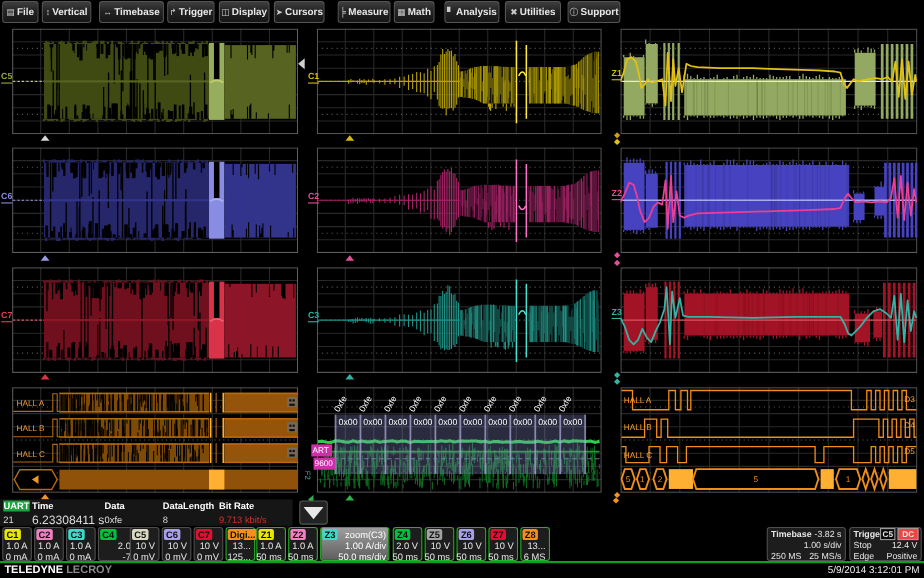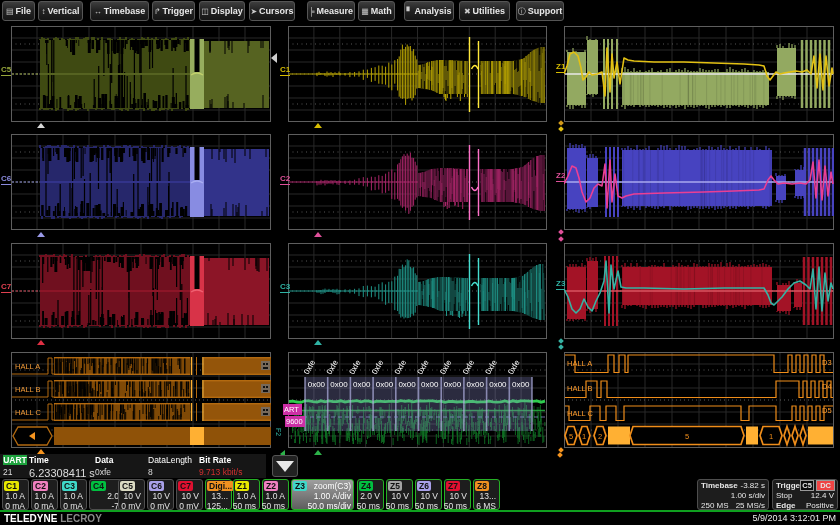--- a/index.html
+++ b/index.html
@@ -938,21 +938,21 @@
 <div style="position:absolute;left:558.0px;top:453.0px;width:4px;height:4px;background:#f5941f;transform:rotate(45deg)"></div>
 <div class="mk" style="left:280px;top:450px;border-top:4px solid transparent;border-bottom:4px solid transparent;border-right:5px solid #2db34a"></div>
 <div class="mk" style="left:314px;top:450px;border-left:4px solid transparent;border-right:4px solid transparent;border-bottom:5px solid #2db34a"></div>
 <div style="position:absolute;left:283px;top:404px;width:19px;height:11px;background:#cc2fa6;color:#fff;font-size:7.5px;line-height:11px;padding-left:1px">ART</div>
 <div style="position:absolute;left:285px;top:416px;width:20px;height:11px;background:#cc2fa6;color:#fff;font-size:7.5px;line-height:11px;padding-left:1px">9600</div>
 <div style="position:absolute;left:282px;top:428px;color:#2fb3a4;font-size:7px;transform:rotate(90deg);transform-origin:0 0">F2</div>
 <div style="position:absolute;left:0;top:454px;width:266px;height:24px;background:#161616">
     <div style="position:absolute;left:3px;top:1px;width:24px;height:10px;background:#1ea23e;color:#fff;font-size:8.5px;font-weight:bold;text-align:center;line-height:10px">UART</div>
     <div style="position:absolute;left:29px;top:1px;color:#fff;font-size:8.5px;font-weight:bold">Time</div>
     <div style="position:absolute;left:95px;top:1px;color:#fff;font-size:8.5px;font-weight:bold">Data</div>
-    <div style="position:absolute;left:148px;top:1px;color:#fff;font-size:8.5px;font-weight:normal">DataLength</div>
+    <div style="position:absolute;left:148px;top:1px;color:#fff;font-size:8.5px;font-weight:bold">DataLength</div>
     <div style="position:absolute;left:199px;top:1px;color:#fff;font-size:8.5px;font-weight:bold">Bit Rate</div>
     <div style="position:absolute;left:3px;top:13px;color:#ddd;font-size:8.5px">21</div>
     <div style="position:absolute;left:29px;top:13px;color:#ddd;font-size:11px">6.23308411 s</div>
     <div style="position:absolute;left:95px;top:13px;color:#ddd;font-size:8.5px">0xfe</div>
     <div style="position:absolute;left:148px;top:13px;color:#ddd;font-size:8.5px">8</div>
     <div style="position:absolute;left:199px;top:13px;color:#d32f2f;font-size:8.5px">9.713 kbit/s</div>
   </div>
 <div style="position:absolute;left:272px;top:455px;width:26px;height:22px;background:#222;border:1px solid #555;border-radius:3px"></div>
 <div class="mk" style="left:276px;top:461px;border-left:9px solid transparent;border-right:9px solid transparent;border-top:11px solid #e8e8e8"></div>
 <div class="dbox" style="left:2px;width:27px">
@@ -1041,17 +1041,17 @@
     <span style="position:absolute;right:3px;top:1px;">-3.82 s</span>
     <span style="position:absolute;right:3px;top:11px;">1.00 s/div</span>
     <span style="position:absolute;left:3px;top:20.5px;">250 MS</span>
     <span style="position:absolute;right:3px;top:20.5px;">25 MS/s</span>
   </div>
 <div class="dbox" style="left:772px;width:66px;font-size:8px">
     <span style="position:absolute;left:3px;top:1px;font-weight:bold">Trigger</span>
     <span style="position:absolute;right:2px;top:1px;"><span style="border:1px solid #999;background:#0a0a0a;padding:0 1px;font-size:7.5px;font-weight:bold">C5</span> <span style="border:1px solid #999;background:#ef4444;padding:0 3px;font-size:7.5px;font-weight:bold">DC</span></span>
     <span style="position:absolute;left:3px;top:11px;">Stop</span>
     <span style="position:absolute;right:3px;top:11px;">12.4 V</span>
-    <span style="position:absolute;left:3px;top:20.5px;font-weight:bold;">Edge</span>
+    <span style="position:absolute;left:3px;top:20.5px;">Edge</span>
     <span style="position:absolute;right:3px;top:20.5px;padding-left:28px;">Positive</span>
   </div>
 <div style="position:absolute;left:0;top:510px;width:840px;height:2px;background:#0f9f1f"></div>
 <div style="position:absolute;left:4px;top:513px;font-size:10px;font-weight:bold;color:#fff">TELEDYNE <span style="color:#8a8a8a">LECROY</span></div>
 <div style="position:absolute;right:4px;top:513px;font-size:9px;color:#eee">5/9/2014 3:12:01 PM</div>
 </body></html>

